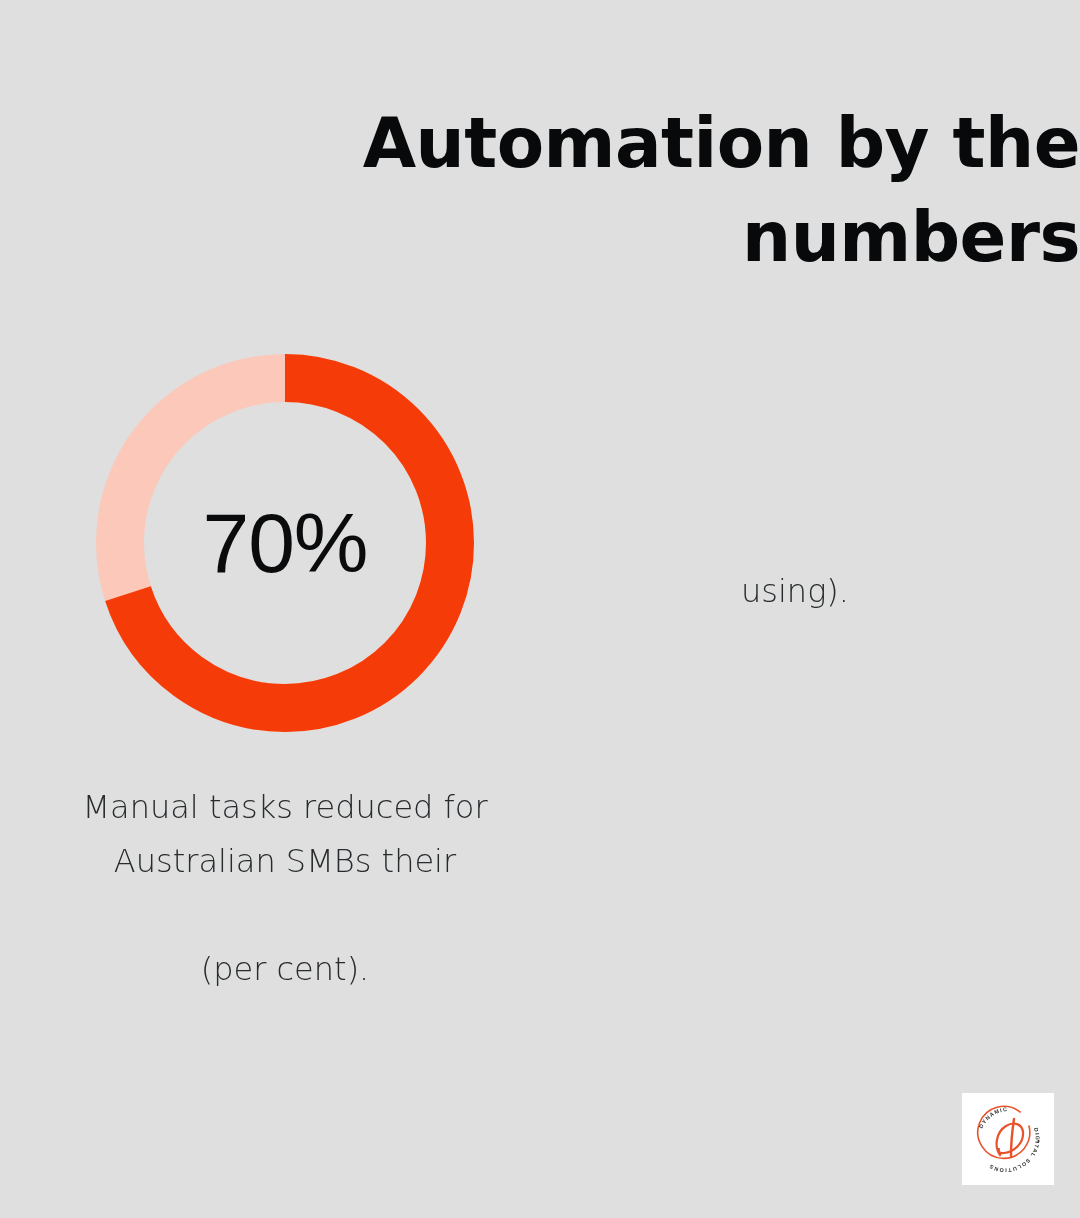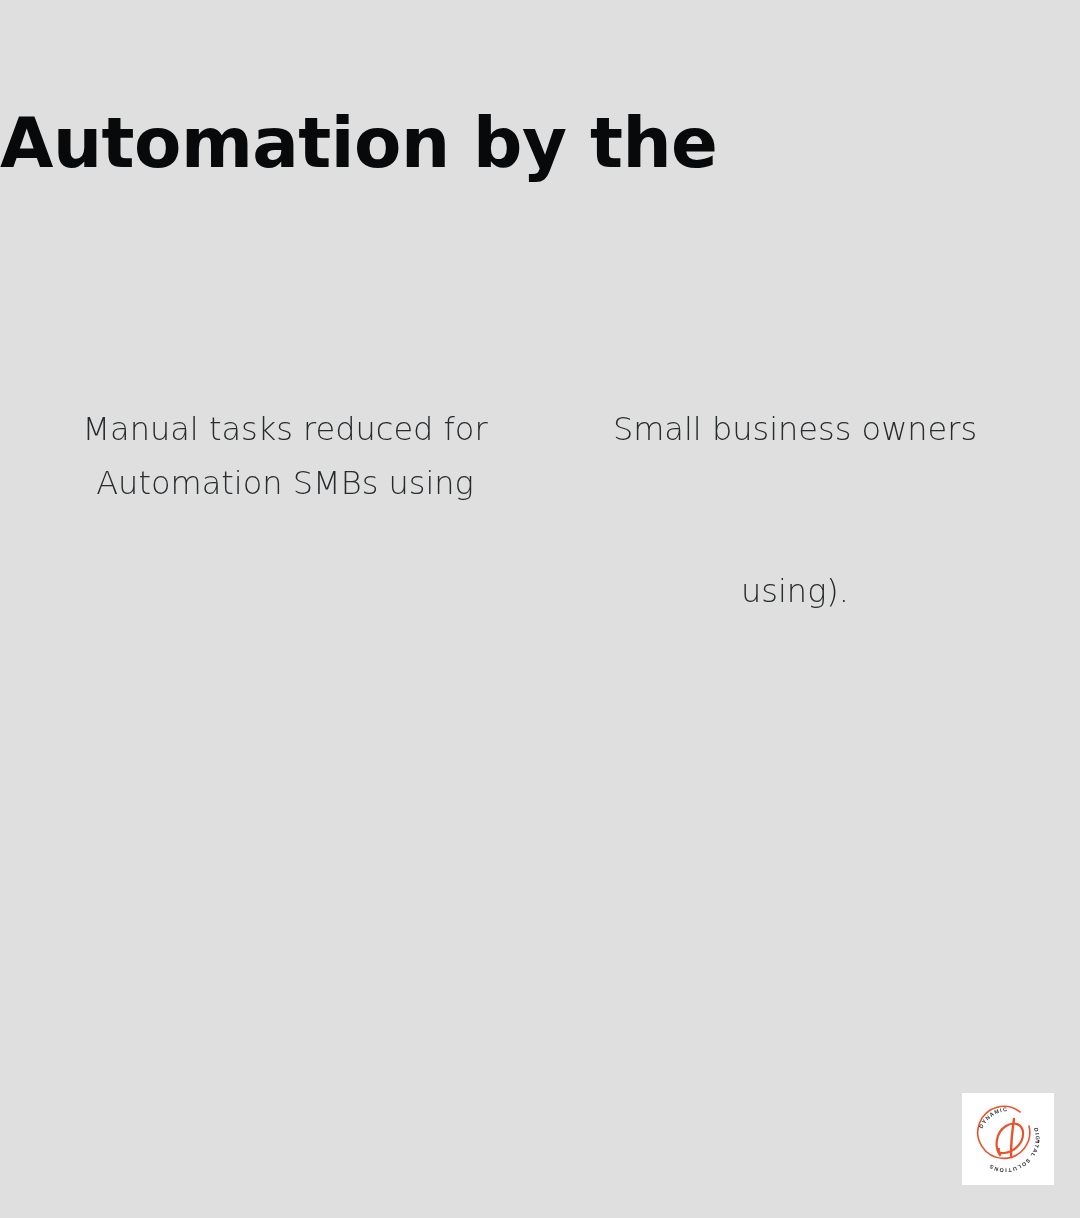--- a/index.html
+++ b/index.html
@@ -22,21 +22,21 @@
     height: 1218px;
     background: #dedfde;
   }
 
   
   .title-block {
     position: absolute;
     top: 96px;
     left: 0;
     width: 1080px;
-    text-align: left;
+    text-align: right;
   }
   .title-line {
     display: block;
     font-family: "DejaVu Sans", sans-serif;
     font-weight: 700;
     font-size: 69px;
     line-height: 94px;
     letter-spacing: -0.5px;
     color: #08090a;
     white-space: nowrap;
@@ -126,35 +126,44 @@
     fill: #2b2b2b;
   }
 </style>
 </head>
 <body>
 
 <div id="infographic">
 
   <div class="title-block">
     <span class="title-line">Automation by the</span>
+    <span class="title-line">numbers</span>
   </div>
 
   <div class="stats-row">
 
     <div class="stat-col col-left">
+      <div class="donut-wrap">
+        <svg class="donut-svg" viewBox="0 0 378 378">
+          <circle cx="189" cy="189" r="165" fill="none" stroke="#fcc8ba" stroke-width="48"></circle>
+          <circle id="donut-1-value" cx="189" cy="189" r="165" fill="none" stroke="#f53c08" stroke-width="48" stroke-dasharray="725.71 311.02" transform="rotate(-90 189 189)"></circle>
+        </svg>
+        <div class="donut-value">70%</div>
+      </div>
       <div class="stat-caption">
         <span>Manual tasks reduced for</span><br>
-        <span>Automation SMBs using</span><br>
+        <span>Australian SMBs their</span><br>
         <br>
+        <span>(per cent).</span>
       </div>
     </div>
 
     <div class="stat-col col-right">
       <div class="stat-caption">
-        <span>Small business owners</span><br>
+        <br>
         <br>
         <br>
         <span>using).</span>
       </div>
     </div>
 
   </div>
 
   <div class="logo-badge">
     <svg width="80" height="80" viewBox="0 0 80 80">

